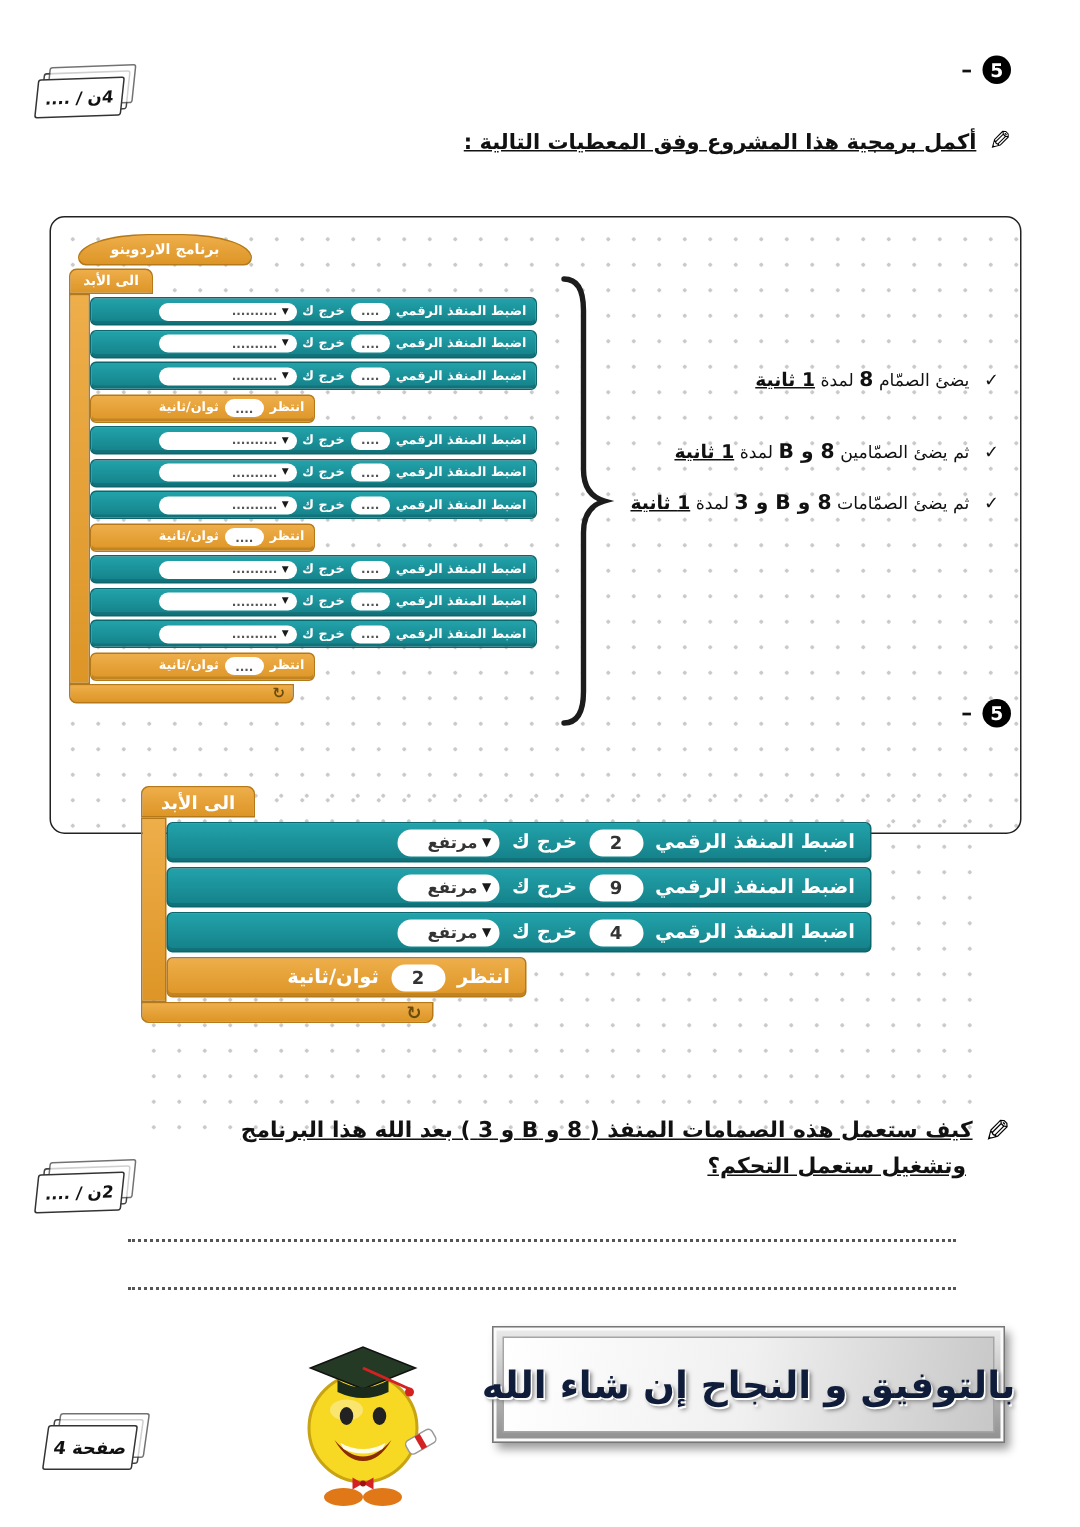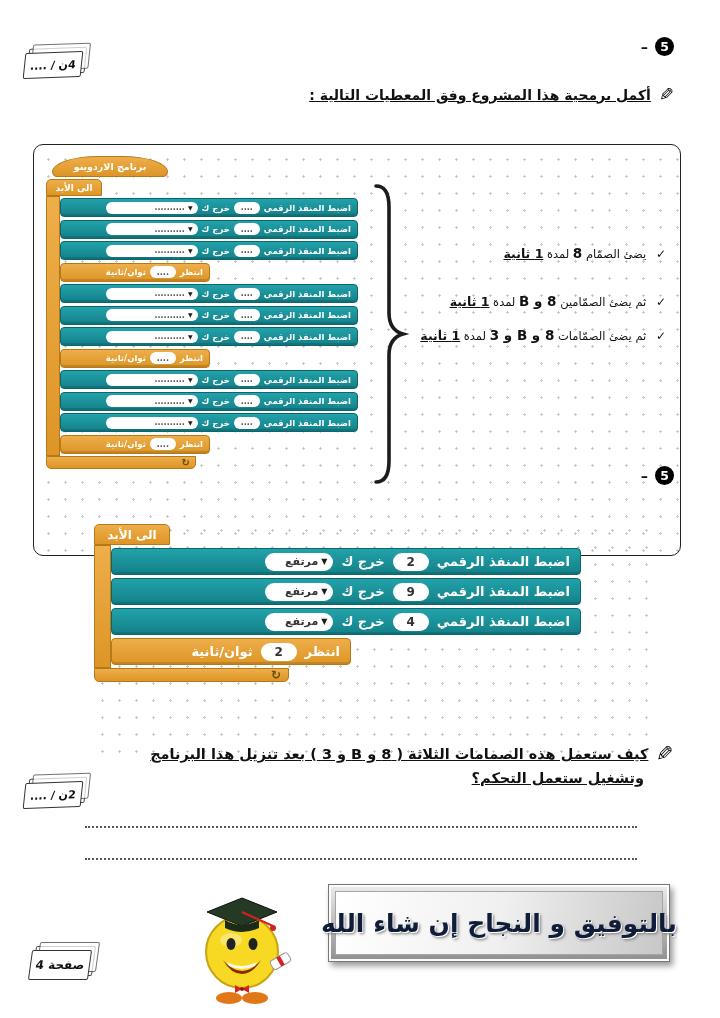--- a/index.html
+++ b/index.html
@@ -359,21 +359,21 @@
     <div class="fbot orange">
       <span class="looparrow">↻</span>
     </div>
   </div>
 </div>
 
 <div class="abs question">
   <div class="qline1">
     <span class="pencil big">✎</span>
     <span class="qtext">
-      <span>كيف ستعمل هذه الصمامات الثلاثة (</span><b> 8 و B و 3 </b><span>) بعد تنزيل هذا البرنامج</span>
+      <span>كيف ستعمل هذه الصمامات المنفذ (</span><b> 8 و B و 3 </b><span>) بعد الله هذا البرنامج</span>
     </span>
   </div>
   <div class="qline2">وتشغيل ستعمل التحكم؟</div>
 </div>
 
 <div class="stack badge-mid">
   <span class="stack-front">2ن / ....</span>
 </div>
 
 <div class="ansline ans1"></div>

